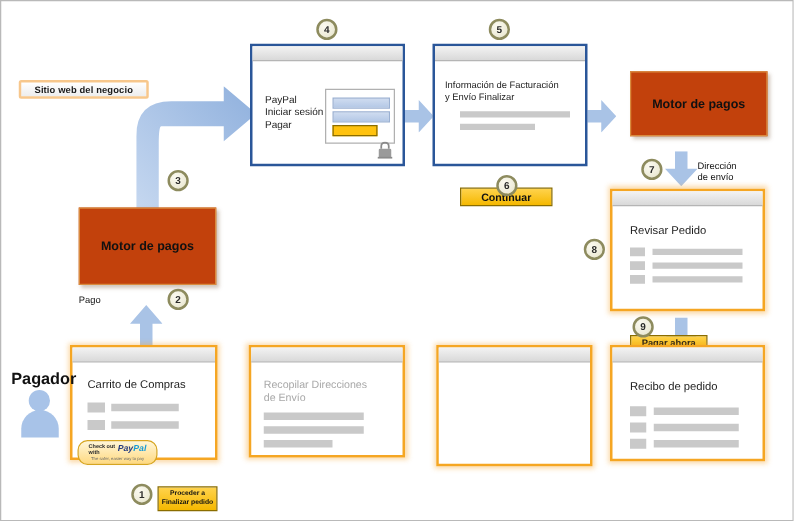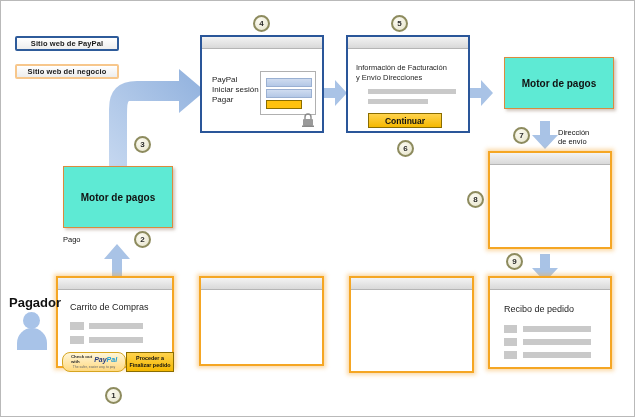--- a/index.html
+++ b/index.html
@@ -33,21 +33,21 @@
     line-height:10px;
   }
   .win-h.muted{color:#a8a8a8;font-weight:normal;font-size:8.5px;}
   .bar{position:absolute;background:#c9c9c9;}
   .sq{position:absolute;background:#c9c9c9;}
 
   
   .btn-yellow{
     position:absolute;background:linear-gradient(#ffd34d,#f5b800);
     border:1px solid #8a6d00;color:#111;font-weight:bold;
-    display:flex;align-items:center;justify-content:center;text-align:center;
+    display:flex;align-items:center;justify-content:center;text-align:center;margin-top:37px;
   }
   .btn-plain-yellow{
     position:absolute;background:#ffc20e;border:1px solid #8a6d00;
   }
   .pp-btn{
     position:absolute;background:linear-gradient(#fff6d8,#ffd980);
     border:1px solid #d6a520;border-radius:8px;
     display:flex;flex-direction:column;align-items:center;justify-content:center;
   }
   .pp-line1{font-size:4.4px;font-weight:bold;color:#2b2b2b;white-space:nowrap;}
@@ -65,21 +65,21 @@
     position:absolute;width:17px;height:17px;border-radius:50%;
     background:radial-gradient(circle at 35% 30%,#fbfaf0,#efeddb 60%,#e5e2c6);
     border:2px solid #8d8b5e;
     display:flex;align-items:center;justify-content:center;
     font-size:8px;font-weight:bold;color:#2b2b2b;box-sizing:border-box;
   }
 
   
   .engine{
     position:absolute;box-sizing:border-box;
-    background:#5eead4;border:1px solid #d98b3e;
+    background:#c2410c;border:1px solid #d98b3e;
     box-shadow:2px 2px 3px rgba(120,90,60,.35);
     display:flex;align-items:center;justify-content:center;
     font-size:10px;font-weight:bold;color:#111;
   }
 
   
   .lbl{position:absolute;font-size:7.5px;color:#111;line-height:9px;}
 
   
   .payer-head{position:absolute;width:17px;height:17px;border-radius:50%;background:#a8c3e8;}
@@ -101,21 +101,20 @@
   .chip-pp{background:#fff;color:#253b80;font-size:3.4px;font-style:italic;}
 
   
   .lock{position:absolute;width:12px;height:14px;}
 </style>
 </head>
 <body>
 
 <div id="canvas">
 
-  <div class="legend-item legend-paypal" style="left:14px;top:35px;width:104px;">Sitio web de PayPal</div>
   <div class="legend-item legend-merchant" style="left:14px;top:63px;width:104px;">Sitio web del negocio</div>
 
   <div class="arrow-blue" style="left:108px;top:68px;width:96px;height:112px;">
     <svg width="96" height="112" viewBox="0 0 96 112">
       <defs>
         <linearGradient id="g1" x1="0" y1="1" x2="1" y2="0">
           <stop offset="0" stop-color="#c9daf1"></stop>
           <stop offset="1" stop-color="#8fb0dd"></stop>
         </linearGradient>
       </defs>
@@ -186,29 +185,39 @@
           <rect x="0" y="12.5" width="12" height="1.5" fill="#8a8a8a"></rect>
         </svg>
       </div>
     </div>
   </div>
 
   <div class="win win-blue" style="left:345px;top:34px;width:124px;height:98px;">
     <div class="win-title"></div>
     <div class="win-body">
       <div class="win-h" style="left:8px;top:14px;font-size:7.5px;">Información de Facturación</div>
-      <div class="win-h" style="left:8px;top:24px;font-size:7.5px;">y Envío Direcciones</div>
+      <div class="win-h" style="left:8px;top:24px;font-size:7.5px;">y Envío Finalizar</div>
       <div class="bar" style="left:20px;top:40px;width:88px;height:5px;"></div>
       <div class="bar" style="left:20px;top:50px;width:60px;height:5px;"></div>
       <div class="btn-yellow" style="left:20px;top:64px;width:72px;height:13px;font-size:8.5px;">Continuar</div>
     </div>
   </div>
 
   <div class="win win-orange" style="left:487px;top:150px;width:124px;height:98px;">
     <div class="win-title"></div>
+    <div class="win-body">
+      <div class="win-h" style="left:14px;top:14px;font-size:9px;">Revisar Pedido</div>
+      <div class="sq" style="left:14px;top:33px;width:12px;height:7px;"></div>
+      <div class="bar" style="left:32px;top:34px;width:72px;height:5px;"></div>
+      <div class="sq" style="left:14px;top:44px;width:12px;height:7px;"></div>
+      <div class="bar" style="left:32px;top:45px;width:72px;height:5px;"></div>
+      <div class="sq" style="left:14px;top:55px;width:12px;height:7px;"></div>
+      <div class="bar" style="left:32px;top:56px;width:72px;height:5px;"></div>
+      <div class="btn-yellow" style="left:14px;top:66px;width:60px;height:11px;font-size:7.5px;">Pagar ahora</div>
+    </div>
   </div>
 
   <div class="win win-orange" style="left:55px;top:275px;width:118px;height:92px;">
     <div class="win-title"></div>
     <div class="win-body">
       <div class="win-h" style="left:12px;top:12px;font-size:9px;">Carrito de Compras</div>
       <div class="sq" style="left:12px;top:32px;width:14px;height:8px;"></div>
       <div class="bar" style="left:31px;top:33px;width:54px;height:6px;"></div>
       <div class="sq" style="left:12px;top:46px;width:14px;height:8px;"></div>
       <div class="bar" style="left:31px;top:47px;width:54px;height:6px;"></div>
@@ -231,20 +240,27 @@
       </div>
     </div>
   </div>
 
   <div class="lbl" style="left:8px;top:297px;font-size:13px;font-weight:bold;">Pagador</div>
   <div class="payer-head" style="left:22px;top:311px;"></div>
   <div class="payer-body" style="left:16px;top:327px;"></div>
 
   <div class="win win-orange" style="left:198px;top:275px;width:125px;height:90px;">
     <div class="win-title"></div>
+    <div class="win-body">
+      <div class="win-h muted" style="left:10px;top:12px;">Recopilar Direcciones</div>
+      <div class="win-h muted" style="left:10px;top:23px;">de Envío</div>
+      <div class="bar" style="left:10px;top:40px;width:80px;height:6px;"></div>
+      <div class="bar" style="left:10px;top:51px;width:80px;height:6px;"></div>
+      <div class="bar" style="left:10px;top:62px;width:55px;height:6px;"></div>
+    </div>
   </div>
 
   <div class="win win-orange" style="left:348px;top:275px;width:125px;height:97px;">
     <div class="win-title"></div>
   </div>
 
   <div class="win win-orange" style="left:487px;top:275px;width:124px;height:93px;">
     <div class="win-title"></div>
     <div class="win-body">
       <div class="win-h" style="left:14px;top:14px;font-size:9px;">Recibo de pedido</div>

